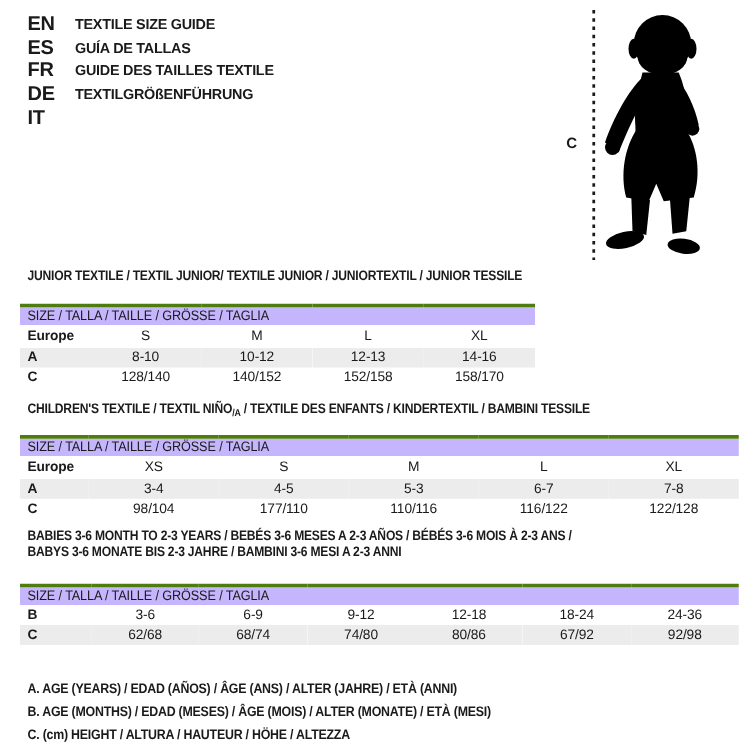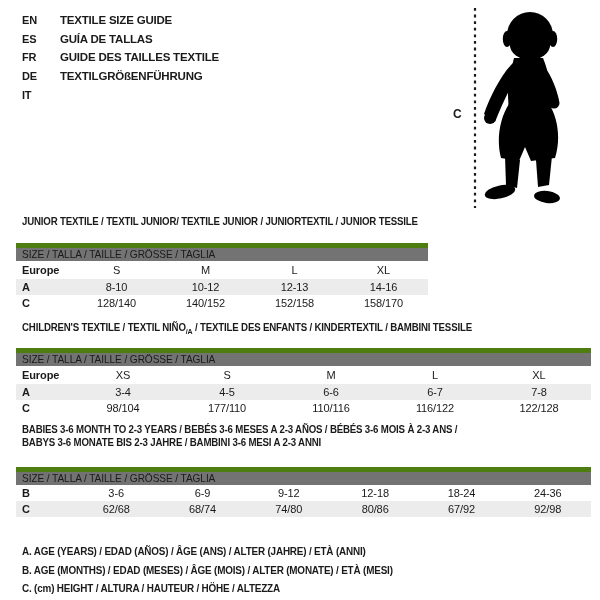--- a/index.html
+++ b/index.html
@@ -5,21 +5,21 @@
   html,body{margin:0;padding:0;}
   body{
     width:600px;height:600px;position:relative;overflow:hidden;
     background:#ffffff;color:#1a1a1a;
     font-family:"Liberation Sans","DejaVu Sans",sans-serif;
     -webkit-font-smoothing:antialiased;
   }
   
   .lang-list{position:absolute;left:22px;top:11px;}
   .lang-row{display:flex;height:18.6px;align-items:center;}
-  .lang-code{display:inline-block;width:38px;font-weight:bold;font-size:11px;letter-spacing:-0.2px;}
+  .lang-code{display:inline-block;width:38px;font-weight:bold;font-size:16px;letter-spacing:-0.2px;}
   .lang-title{font-weight:bold;font-size:11.5px;letter-spacing:-0.2px;white-space:nowrap;}
   
   .figure-area{position:absolute;left:450px;top:0;width:150px;height:215px;}
   .dash-line{position:absolute;left:23px;top:8px;}
   .height-label{position:absolute;left:3px;top:107px;font-weight:bold;font-size:12px;}
   .baby-svg{position:absolute;left:31px;top:8px;}
   
   .sec-title{
     position:absolute;left:22px;font-weight:bold;font-size:11px;letter-spacing:-0.2px;
     white-space:nowrap;transform:scaleX(0.88);transform-origin:left top;line-height:13px;
@@ -29,21 +29,21 @@
   
   .size-table{position:absolute;border-collapse:collapse;table-layout:fixed;}
   .size-table td{
     font-size:11px;letter-spacing:-0.1px;text-align:center;vertical-align:middle;
     padding:0;white-space:nowrap;overflow:hidden;
   }
   .size-table td.lbl{text-align:left;padding-left:6px;font-weight:bold;}
   .size-table tr{height:16px;}
   .size-table tr.bar{height:15px;}
   .size-table tr.bar td{
-    background:#737373;border-top:5px solid #4d7c0f;text-align:left;padding-left:6px;
+    background:#c4b5fd;border-top:3px solid #4d7c0f;text-align:left;padding-left:6px;
   }
   .size-table tr.bar td .bartext{display:inline-block;transform:scaleX(0.92);transform-origin:left center;}
   .size-table tr.region{height:18px;}
   .size-table tr.shaded td{background:#ececec;}
   
   .footnotes{position:absolute;left:22px;top:542px;}
   .footnote{
     font-weight:bold;font-size:11px;letter-spacing:-0.2px;line-height:18.6px;
     white-space:nowrap;transform:scaleX(0.9);transform-origin:left top;
   }
@@ -157,21 +157,21 @@
     <td>XS</td>
     <td>S</td>
     <td>M</td>
     <td>L</td>
     <td>XL</td>
   </tr>
   <tr class="shaded">
     <td class="lbl">A</td>
     <td>3-4</td>
     <td>4-5</td>
-    <td>6-6</td>
+    <td>5-3</td>
     <td>6-7</td>
     <td>7-8</td>
   </tr>
   <tr>
     <td class="lbl">C</td>
     <td>98/104</td>
     <td>177/110</td>
     <td>110/116</td>
     <td>116/122</td>
     <td>122/128</td>

